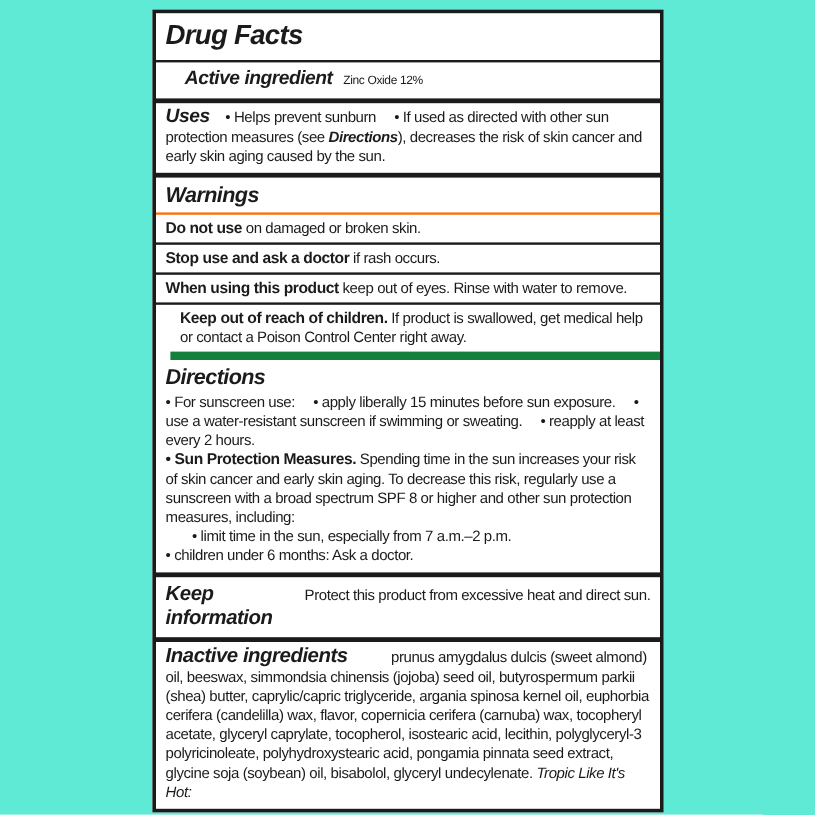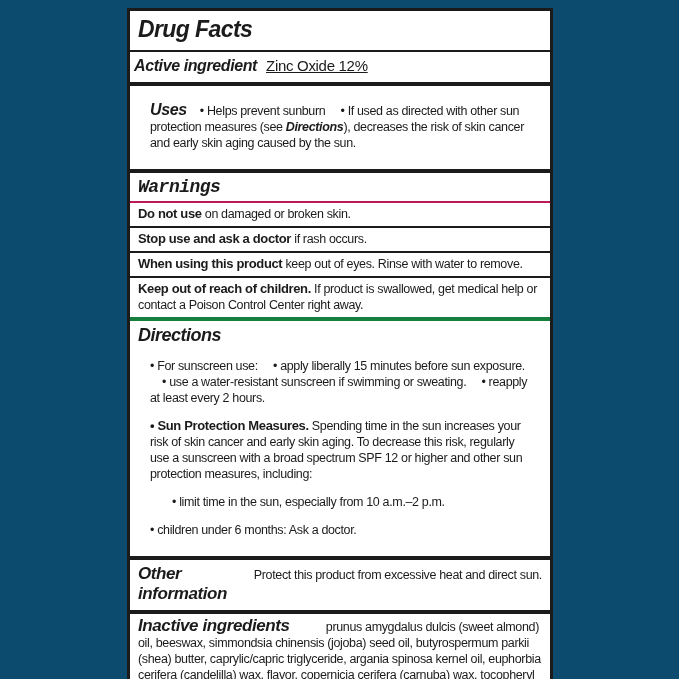--- a/index.html
+++ b/index.html
@@ -2,21 +2,21 @@
 <html><head>
 <meta charset="utf-8">
 <style>
   html, body { margin:0; padding:0; background:#ffffff; }
   body {
     width:679px; height:679px;
     font-family:"Liberation Sans", sans-serif;
     color:#1b1b1b;
     -webkit-font-smoothing:antialiased;
   }
-  .sheet { position:relative; width:679px; height:679px; background:#0c4a6e; overflow:hidden; }
+  .sheet { position:relative; width:679px; height:679px; background:#5eead4; overflow:hidden; }
   .dfl { position:absolute; left:127px; top:8px; width:426px; }
   .box { border:3px solid #1b1b1b; background:#fff; box-sizing:border-box; }
 
   .body-txt { font-size:12.5px; letter-spacing:-0.35px; line-height:16px; }
   .h-big {
     font-size:23px; font-weight:bold; font-style:italic; letter-spacing:-0.6px;
   }
   .h-sec {
     font-size:18px; font-weight:bold; font-style:italic; letter-spacing:-0.5px;
   }
@@ -24,48 +24,48 @@
     font-size:16px; font-weight:bold; font-style:italic; letter-spacing:-0.4px;
   }
   .lead { font-weight:bold; font-size:13px; letter-spacing:-0.35px; }
   .ital { font-style:italic; }
   .bold-ital { font-style:italic; font-weight:bold; }
 
   .title-row { padding:5px 8px 7px; border-bottom:2px solid #1b1b1b; }
 
   .active-row {
     display:flex; justify-content:space-between; align-items:baseline;
-    padding:5px 10px 7px 4px; border-bottom:4px solid #1b1b1b;gap:16px;
+    padding:5px 10px 7px 24px; border-bottom:4px solid #1b1b1b;gap:16px;
   }
   .pair { display:flex; align-items:baseline; }
-  .val { font-size:15px; letter-spacing:-0.3px; margin-left:9px;text-decoration:underline; }
+  .val { font-size:10px; letter-spacing:-0.3px; margin-left:9px; }
 
   .sec { padding:4px 8px 6px; border-bottom:4px solid #1b1b1b; }
   .sec.last { border-bottom:none; }
 
   .uses-p .h-inline { margin-right:10px; }
   .gap { margin-left:12px; }
 
-  .w-head { padding:4px 8px 4px; border-bottom:2px solid #be185d;font-family:Liberation Mono, monospace; }
+  .w-head { padding:4px 8px 4px; border-bottom:2px solid #f97316; }
   .w-row { padding:3px 8px 4px; border-bottom:2px solid #1b1b1b; }
-  .w-row.lastw { border-bottom:4px solid #15803d; }
+  .w-row.lastw { border-bottom:7px solid #15803d;margin-left:12px; }
 
   .dir-head { margin:0 0 2px 0; }
   .sub-bullet { padding-left:22px; }
 
   .other-row {
     display:flex; justify-content:space-between; align-items:baseline;
     padding:4px 8px 6px; border-bottom:4px solid #1b1b1b;
   }
   .other-row .body-txt { margin-left:10px; white-space:nowrap; }
 
   .inactive-p { margin:0; }
   .inactive-p .h-inline { margin-right:33px; font-size:17px; }
 
-  p { margin:12px; }
+  p { margin:0; }
 </style>
 </head>
 <body>
 
 <div class="sheet">
   <div class="dfl">
 
     <div class="box">
 
       <div class="title-row">
@@ -107,28 +107,28 @@
 
       <div class="sec">
         <div class="h-sec dir-head">Directions</div>
         <p class="body-txt">
           <span>• For sunscreen use:</span>
           <span class="gap">• apply liberally 15 minutes before sun exposure.</span>
           <span class="gap">• use a water-resistant sunscreen if swimming or sweating.</span>
           <span class="gap">• reapply at least every 2 hours.</span>
         </p>
         <p class="body-txt">
-          <span class="lead">• Sun Protection Measures.</span><span> Spending time in the sun increases your risk of skin cancer and early skin aging. To decrease this risk, regularly use a sunscreen with a broad spectrum SPF 12 or higher and other sun protection measures, including:</span>
+          <span class="lead">• Sun Protection Measures.</span><span> Spending time in the sun increases your risk of skin cancer and early skin aging. To decrease this risk, regularly use a sunscreen with a broad spectrum SPF 8 or higher and other sun protection measures, including:</span>
         </p>
-        <p class="body-txt sub-bullet">• limit time in the sun, especially from 10 a.m.–2 p.m.</p>
+        <p class="body-txt sub-bullet">• limit time in the sun, especially from 7 a.m.–2 p.m.</p>
         <p class="body-txt">• children under 6 months: Ask a doctor.</p>
       </div>
 
       <div class="other-row">
-        <span class="h-inline" style="font-size:17px;">Other information</span>
+        <span class="h-inline" style="font-size:17px;">Keep information</span>
         <span class="body-txt">Protect this product from excessive heat and direct sun.</span>
       </div>
 
       <div class="sec last">
         <p class="body-txt inactive-p">
           <span class="h-inline">Inactive ingredients</span>
           <span>prunus amygdalus dulcis (sweet almond) oil, beeswax, simmondsia chinensis (jojoba) seed oil, butyrospermum parkii (shea) butter, caprylic/capric triglyceride, argania spinosa kernel oil, euphorbia cerifera (candelilla) wax, flavor, copernicia cerifera (carnuba) wax, tocopheryl acetate, glyceryl caprylate, tocopherol, isostearic acid, lecithin, polyglyceryl-3 polyricinoleate, polyhydroxystearic acid, pongamia pinnata seed extract, glycine soja (soybean) oil, bisabolol, glyceryl undecylenate. </span><span class="ital">Tropic Like It's Hot:</span>
         </p>
       </div>
 

